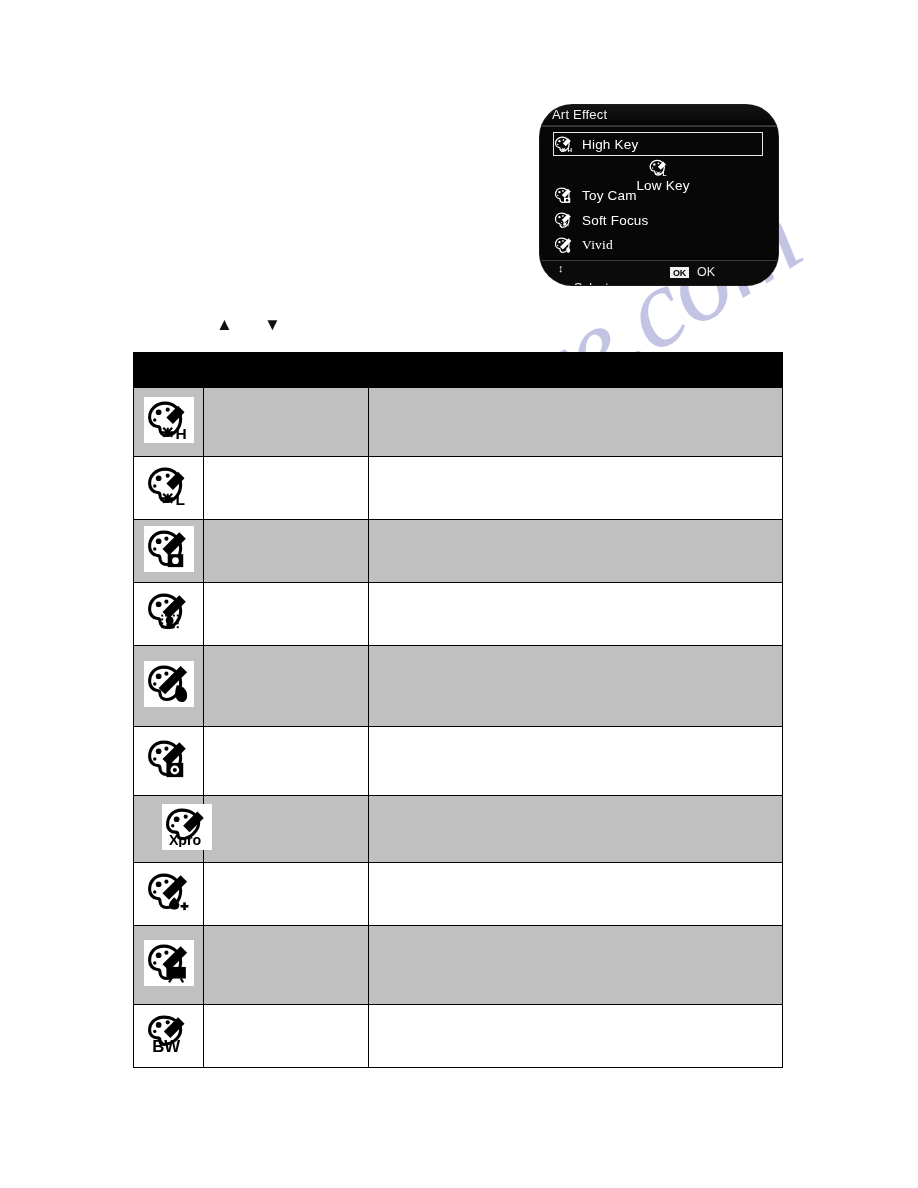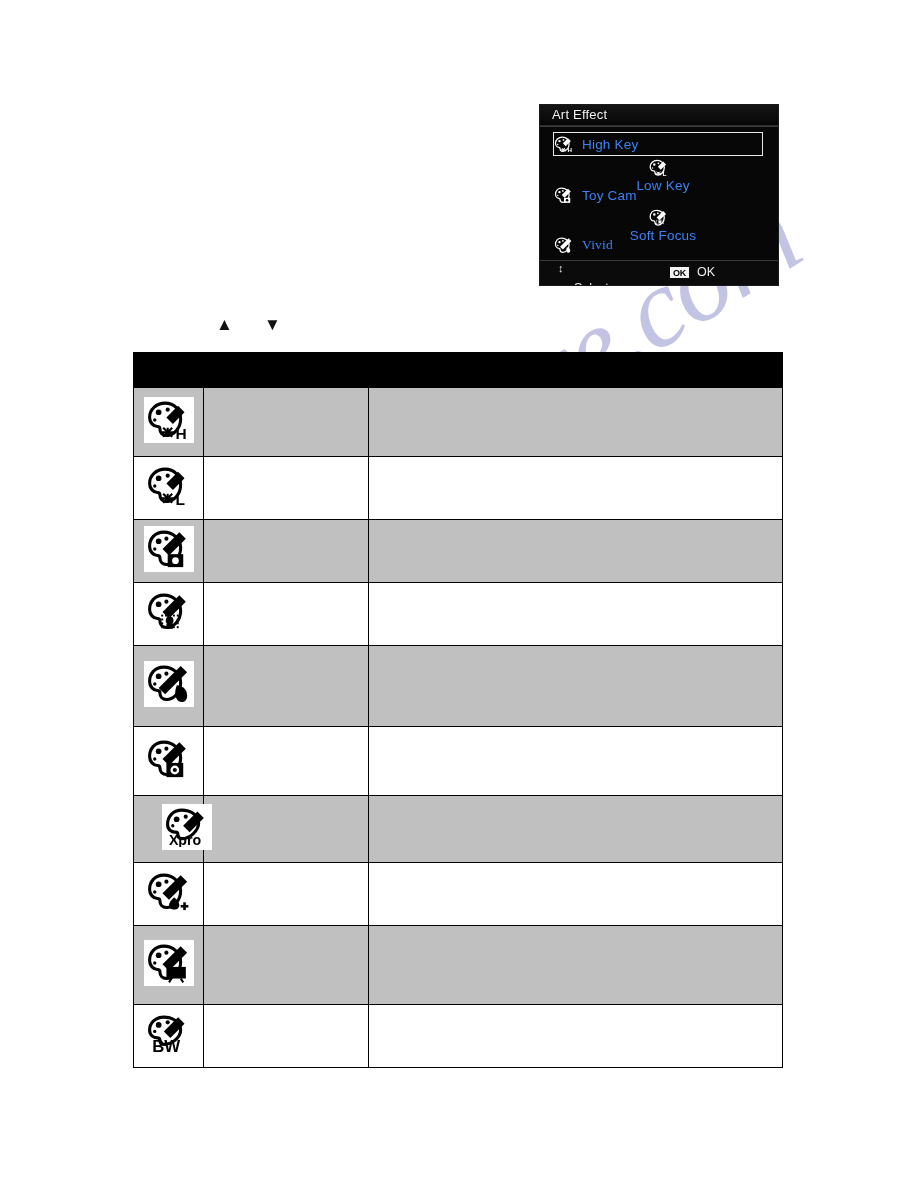--- a/index.html
+++ b/index.html
@@ -32,20 +32,21 @@
   }
 
   
   .osd{
     position:absolute;
     left:540px; top:105px;
     width:238px; height:180px;
     background:#0a0a0a;
     box-shadow:0 0 0 1px #1b1b1b;
     overflow:hidden;
+    border-radius:32px;
   }
   .osd-title{
     position:absolute; left:0; top:0; right:0; height:20px;
     background:linear-gradient(to bottom,#141414 0%,#0d0d0d 55%,#050505 100%);
     border-bottom:1px solid #2f2f2f;
   }
   .osd-title span{
     position:absolute; left:12px; top:2px;
     color:#f2f2f2;
     font-size:13px;
@@ -62,21 +63,21 @@
     position:absolute;
     left:14px; width:210px; height:24px;
     display:flex; align-items:center;
   }
   .osd-item.sel{
     border:1px solid #e8e8e8;
     left:13px;
     box-sizing:border-box;
   }
   .osd-item .lbl{
-    color:#3b82f6;
+    color:#ffffff;
     font-size:13.5px;
     margin-left:8px;
     letter-spacing:.2px;
     white-space:nowrap;
   }
   .osd-foot{
     position:absolute; left:0; right:0; bottom:0; height:24px;
     background:#0b0b0b;
     border-top:1px solid #3a3a3a;
   }
@@ -212,21 +213,21 @@
           <circle cx="9" cy="9" r="2.1" fill="#fff"></circle>
             <circle cx="15" cy="7" r="1.5" fill="#fff"></circle>
           <circle cx="6" cy="15" r="1.2" fill="#fff"></circle>
           <path d="M24 3l5 5-11 11-5-5z" fill="#fff"></path>
           <rect x="17" y="19" width="11" height="9" fill="#fff"></rect>
           <circle cx="22.5" cy="23.5" r="2.3" fill="#000"></circle>
         </svg>
         <span class="lbl">Toy Cam</span>
       </div>
 
-      <div class="osd-item" style="top:81px;flex-direction:column;">
+      <div class="osd-item" style="top:81px;">
         <svg class="pal-sm" viewBox="0 0 34 30">
           <path d="M13 2C6 2 2 7 2 13c0 4 3 7 6 7 2 0 2 1 2 2 0 3 2 5 5 5 6 0 11-6 11-13S20 2 13 2z" fill="none" stroke="#fff" stroke-width="2.2"></path>
           <circle cx="9" cy="9" r="2.1" fill="#fff"></circle>
             <circle cx="15" cy="7" r="1.5" fill="#fff"></circle>
           <path d="M24 3l5 5-11 11-5-5z" fill="#fff"></path>
           <g fill="#fff">
             <rect x="12" y="18" width="1.4" height="1.4"></rect>
               <rect x="15" y="18" width="1.4" height="1.4"></rect>
             <rect x="18" y="18" width="1.4" height="1.4"></rect>
               <rect x="21" y="18" width="1.4" height="1.4"></rect>

